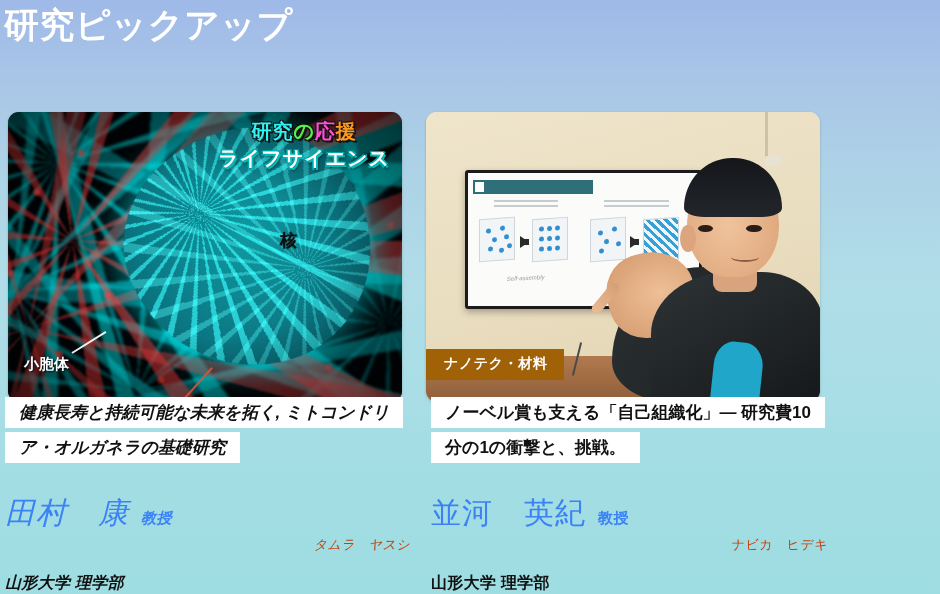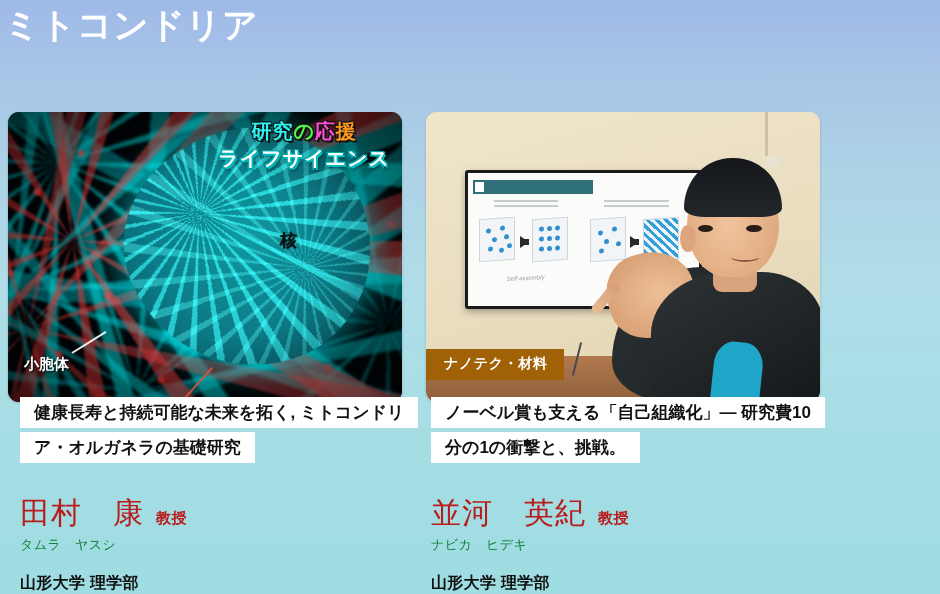--- a/index.html
+++ b/index.html
@@ -349,55 +349,56 @@
     box-decoration-break: clone;
     -webkit-box-decoration-break: clone;
     padding: 6px 14px 6px 14px;
   }
 
   
   .person-block { margin-top: 30px; }
   .pname {
     font-size: 30px;
     font-weight: 400;
-    color: #b91c1c;
+    color: #3b82f6;
     letter-spacing: 1px;
     line-height: 1.1;
     display: flex;
     align-items: baseline;
     gap: 12px;
     white-space: nowrap;
   }
   .ptitle {
     font-size: 15px;
     font-weight: 700;
     letter-spacing: .5px;
   }
   .pkana {
     margin-top: 7px;
     font-size: 13px;
     font-weight: 400;
-    color: #15803d;
+    color: #c2410c;
     letter-spacing: .5px;
+    text-align: right;
   }
   .paffil {
     margin-top: 19px;
     font-size: 16px;
     font-weight: 700;
     color: #111;
     letter-spacing: .3px;
   }
 
-  .pad-l { padding-left: 20px; }
+  .pad-l { padding-left: 5px; font-style: italic; }
   .pad-r { padding-left: 13px; }
 </style>
 </head>
 <body>
 
-<h1 class="page-title">ミトコンドリア</h1>
+<h1 class="page-title">研究ピックアップ</h1>
 
 <div class="cards">
 
   <article class="card">
 
     <div class="media">
       <div class="cell-photo">
         <div class="mito-net"></div>
         <div class="er-net"></div>
         <div class="nucleus"></div>

